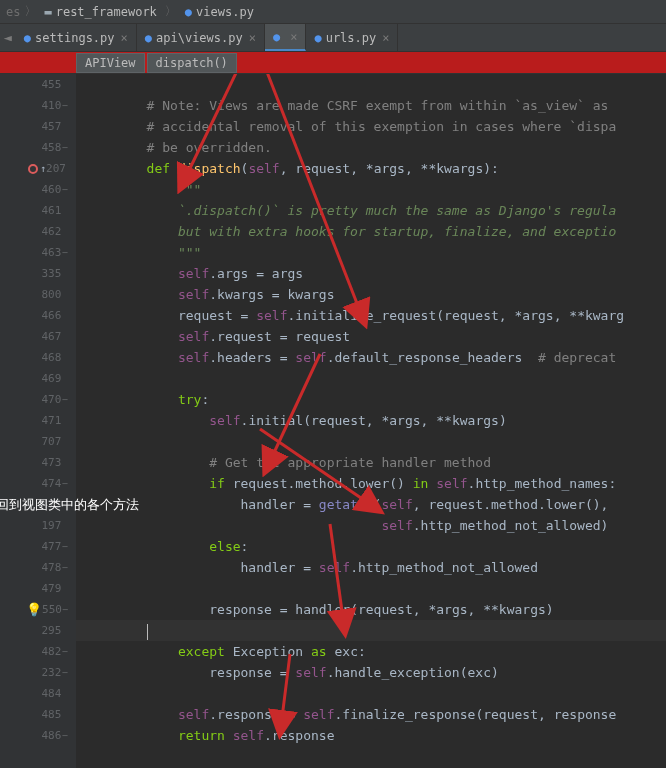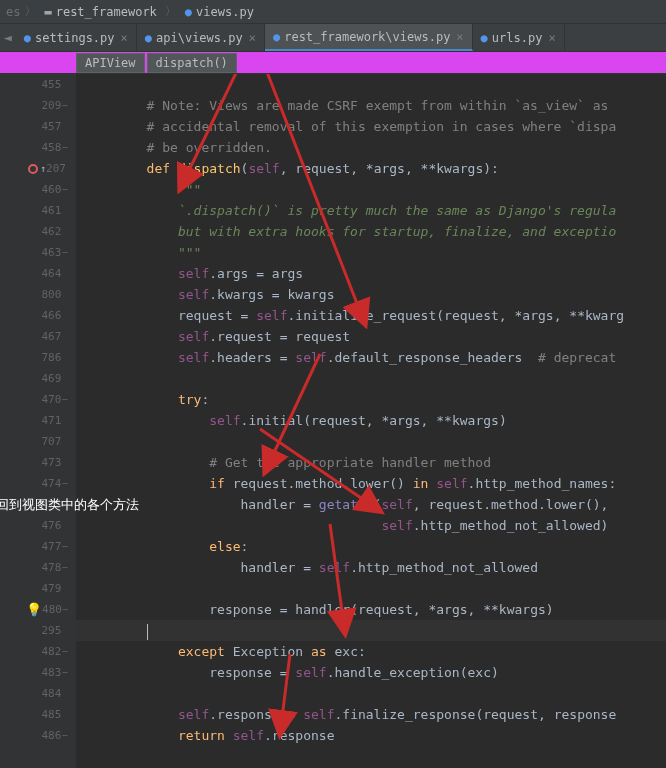--- a/index.html
+++ b/index.html
@@ -60,21 +60,21 @@
 }
 .tab-close {
   margin-left: 6px;
   color: #7a7a7a;
   cursor: pointer;
 }
 .tab-scroll { color: #7a7a7a; padding: 0 4px; }
 .structure-bar {
   display: flex;
   height: 22px;
-  background: #d946ef;
+  background: #b91c1c;
   padding-left: 76px;
   border-bottom: 1px solid #323232;
   font-size: 12px;
   align-items: center;
 }
 .structure-item {
   padding: 2px 8px;
   background: #515658;
   border: 1px solid #5e6366;
   color: #bbbbbb;
@@ -113,21 +113,21 @@
   flex: 1;
   background: #2b2b2b;
   padding: 0;
   font-size: 13px;
   line-height: 21px;
   white-space: pre;
 }
 .code-line { height: 21px; padding-left: 8px; }
 .code-line.current { background: #323232; }
 .comment { color: #808080; }
-.keyword { color: #fdba74; }
+.keyword { color: #84cc16; }
 .funcname { color: #ffc66d; }
 .param { color: #a9b7c6; }
 .string { color: #6a8759; font-style: italic; }
 .self { color: #94558d; }
 .builtin { color: #8888c6; }
 .punct { color: #a9b7c6; }
 .ident { color: #a9b7c6; }
 .caret { border-left: 1px solid #bbbbbb; display: inline-block; height: 16px; vertical-align: middle; }
 .arrows { position: absolute; top: 0; left: 0; pointer-events: none; }
 .annotation {
@@ -163,21 +163,20 @@
       <span>settings.py</span>
       <span class="tab-close">×</span>
     </div>
     <div class="tab">
       <span class="py-icon">●</span>
       <span>api\views.py</span>
       <span class="tab-close">×</span>
     </div>
     <div class="tab active">
       <span class="py-icon">●</span>
-      <span>rest_framework\views.py</span>
       <span class="tab-close">×</span>
     </div>
     <div class="tab">
       <span class="py-icon">●</span>
       <span>urls.py</span>
       <span class="tab-close">×</span>
     </div>
   </div>
 
 <div class="structure-bar">
@@ -187,21 +186,21 @@
 
 <div class="editor">
   <div class="gutter">
       <div class="line-gutter">
         <span class="gutter-icons"></span>
         <span class="line-num">455</span>
         <span style="width: 14px; text-align: center;"></span>
       </div>
       <div class="line-gutter">
         <span class="gutter-icons"></span>
-        <span class="line-num">209</span>
+        <span class="line-num">410</span>
         <span style="width: 14px; text-align: center;"><span class="fold">−</span></span>
       </div>
       <div class="line-gutter">
         <span class="gutter-icons"></span>
         <span class="line-num">457</span>
         <span style="width: 14px; text-align: center;"></span>
       </div>
       <div class="line-gutter">
         <span class="gutter-icons"></span>
         <span class="line-num">458</span>
@@ -230,41 +229,41 @@
         <span class="line-num">462</span>
         <span style="width: 14px; text-align: center;"></span>
       </div>
       <div class="line-gutter">
         <span class="gutter-icons"></span>
         <span class="line-num">463</span>
         <span style="width: 14px; text-align: center;"><span class="fold">−</span></span>
       </div>
       <div class="line-gutter">
         <span class="gutter-icons"></span>
-        <span class="line-num">464</span>
+        <span class="line-num">335</span>
         <span style="width: 14px; text-align: center;"></span>
       </div>
       <div class="line-gutter">
         <span class="gutter-icons"></span>
         <span class="line-num">800</span>
         <span style="width: 14px; text-align: center;"></span>
       </div>
       <div class="line-gutter">
         <span class="gutter-icons"></span>
         <span class="line-num">466</span>
         <span style="width: 14px; text-align: center;"></span>
       </div>
       <div class="line-gutter">
         <span class="gutter-icons"></span>
         <span class="line-num">467</span>
         <span style="width: 14px; text-align: center;"></span>
       </div>
       <div class="line-gutter">
         <span class="gutter-icons"></span>
-        <span class="line-num">786</span>
+        <span class="line-num">468</span>
         <span style="width: 14px; text-align: center;"></span>
       </div>
       <div class="line-gutter">
         <span class="gutter-icons"></span>
         <span class="line-num">469</span>
         <span style="width: 14px; text-align: center;"></span>
       </div>
       <div class="line-gutter">
         <span class="gutter-icons"></span>
         <span class="line-num">470</span>
@@ -290,21 +289,21 @@
         <span class="line-num">474</span>
         <span style="width: 14px; text-align: center;"><span class="fold">−</span></span>
       </div>
       <div class="line-gutter">
         <span class="gutter-icons"></span>
         <span class="line-num">475</span>
         <span style="width: 14px; text-align: center;"></span>
       </div>
       <div class="line-gutter">
         <span class="gutter-icons"></span>
-        <span class="line-num">476</span>
+        <span class="line-num">197</span>
         <span style="width: 14px; text-align: center;"></span>
       </div>
       <div class="line-gutter">
         <span class="gutter-icons"></span>
         <span class="line-num">477</span>
         <span style="width: 14px; text-align: center;"><span class="fold">−</span></span>
       </div>
       <div class="line-gutter">
         <span class="gutter-icons"></span>
         <span class="line-num">478</span>
@@ -312,36 +311,36 @@
       </div>
       <div class="line-gutter">
         <span class="gutter-icons"></span>
         <span class="line-num">479</span>
         <span style="width: 14px; text-align: center;"></span>
       </div>
       <div class="line-gutter">
         <span class="gutter-icons">
           <span class="bulb">💡</span>
         </span>
-        <span class="line-num">480</span>
+        <span class="line-num">550</span>
         <span style="width: 14px; text-align: center;"><span class="fold">−</span></span>
       </div>
       <div class="line-gutter">
         <span class="gutter-icons"></span>
         <span class="line-num">295</span>
         <span style="width: 14px; text-align: center;"></span>
       </div>
       <div class="line-gutter">
         <span class="gutter-icons"></span>
         <span class="line-num">482</span>
         <span style="width: 14px; text-align: center;"><span class="fold">−</span></span>
       </div>
       <div class="line-gutter">
         <span class="gutter-icons"></span>
-        <span class="line-num">483</span>
+        <span class="line-num">232</span>
         <span style="width: 14px; text-align: center;"><span class="fold">−</span></span>
       </div>
       <div class="line-gutter">
         <span class="gutter-icons"></span>
         <span class="line-num">484</span>
         <span style="width: 14px; text-align: center;"></span>
       </div>
       <div class="line-gutter">
         <span class="gutter-icons"></span>
         <span class="line-num">485</span>

